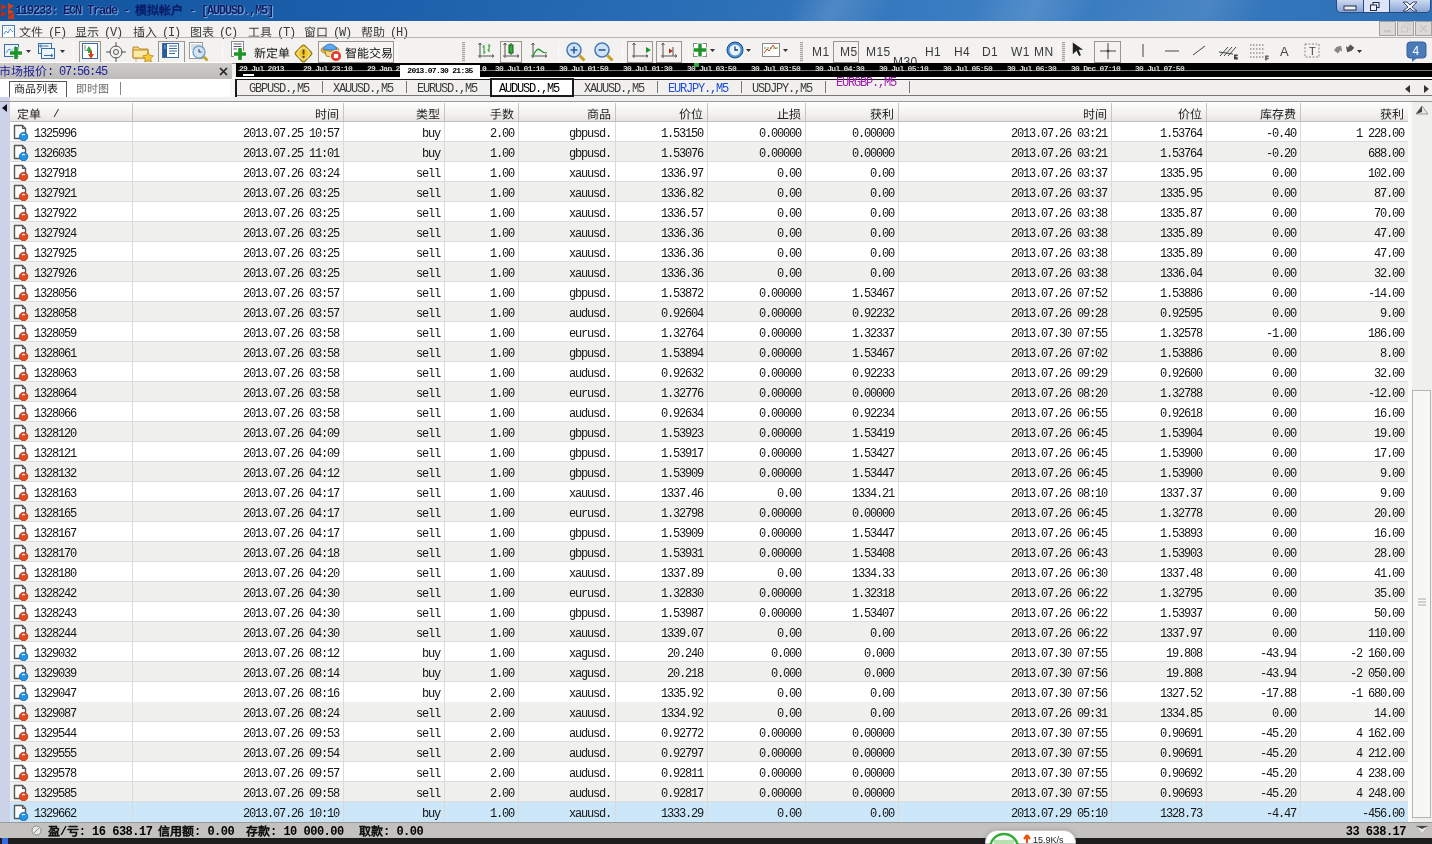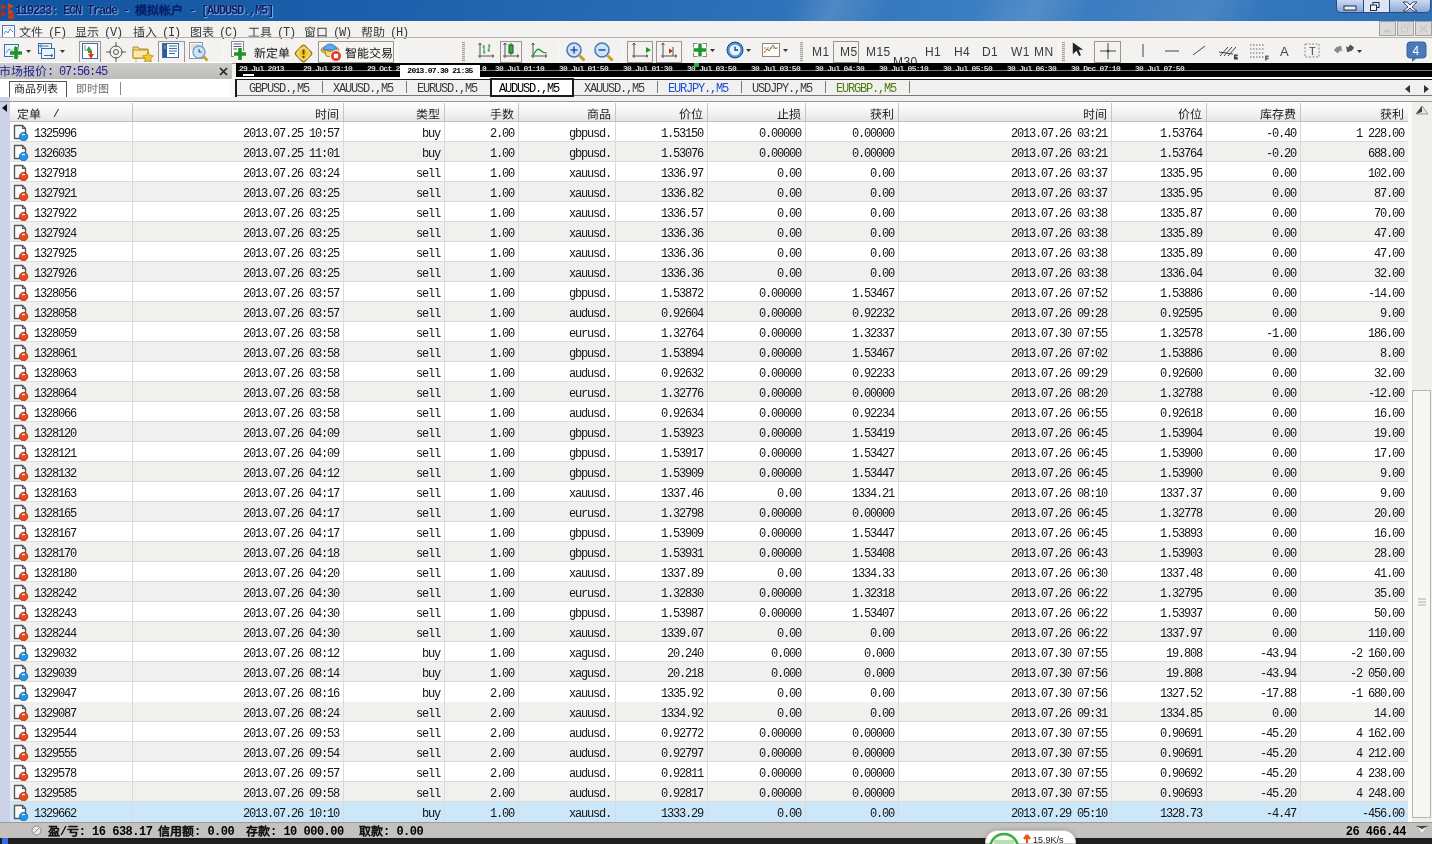--- a/index.html
+++ b/index.html
@@ -337,21 +337,21 @@
 <div class="a" style="left:1094px;top:41px;width:27px;height:22px;border:1px solid #9a978f"></div>
 <svg class="a" width="22" height="22" viewBox="0 0 22 22" style="left:1406px;top:41px">
     <rect x="1" y="1" width="19" height="16" rx="3" fill="#4a7ab8" stroke="#38609a"></rect>
     <path d="M6 17 l0 4 5 -4 z" fill="#4a7ab8"></path>
     <text x="6.5" y="14" font-size="12" fill="#fff" font-family="Liberation Sans">4</text>
   </svg>
 <div class="a" style="left:236px;top:63px;width:1196px;height:14px;background:#000"></div>
 <div class="a" style="left:238px;top:70px;width:1194px;height:1px;background:#7a7a7a"></div>
 <div class="a" style="left:239px;top:64px;font:bold 8px 'Liberation Mono',monospace;letter-spacing:-0.72px;color:#d9d9d2;white-space:pre">29 Jul 2013</div>
 <div class="a" style="left:303px;top:64px;font:bold 8px 'Liberation Mono',monospace;letter-spacing:-0.72px;color:#d9d9d2;white-space:pre">29 Jul 23:10</div>
-<div class="a" style="left:367px;top:64px;font:bold 8px 'Liberation Mono',monospace;letter-spacing:-0.72px;color:#d9d9d2;white-space:pre">29 Oct 2</div>
+<div class="a" style="left:367px;top:64px;font:bold 8px 'Liberation Mono',monospace;letter-spacing:-0.72px;color:#d9d9d2;white-space:pre">29 Jan 2</div>
 <div class="a" style="left:495px;top:64px;font:bold 8px 'Liberation Mono',monospace;letter-spacing:-0.72px;color:#d9d9d2;white-space:pre">30 Jul 01:10</div>
 <div class="a" style="left:559px;top:64px;font:bold 8px 'Liberation Mono',monospace;letter-spacing:-0.72px;color:#d9d9d2;white-space:pre">30 Jul 01:50</div>
 <div class="a" style="left:623px;top:64px;font:bold 8px 'Liberation Mono',monospace;letter-spacing:-0.72px;color:#d9d9d2;white-space:pre">30 Jul 01:30</div>
 <div class="a" style="left:687px;top:64px;font:bold 8px 'Liberation Mono',monospace;letter-spacing:-0.72px;color:#d9d9d2;white-space:pre">30 Jul 03:50</div>
 <div class="a" style="left:751px;top:64px;font:bold 8px 'Liberation Mono',monospace;letter-spacing:-0.72px;color:#d9d9d2;white-space:pre">30 Jul 03:50</div>
 <div class="a" style="left:815px;top:64px;font:bold 8px 'Liberation Mono',monospace;letter-spacing:-0.72px;color:#d9d9d2;white-space:pre">30 Jul 04:30</div>
 <div class="a" style="left:879px;top:64px;font:bold 8px 'Liberation Mono',monospace;letter-spacing:-0.72px;color:#d9d9d2;white-space:pre">30 Jul 05:10</div>
 <div class="a" style="left:943px;top:64px;font:bold 8px 'Liberation Mono',monospace;letter-spacing:-0.72px;color:#d9d9d2;white-space:pre">30 Jul 05:50</div>
 <div class="a" style="left:1007px;top:64px;font:bold 8px 'Liberation Mono',monospace;letter-spacing:-0.72px;color:#d9d9d2;white-space:pre">30 Jul 06:30</div>
 <div class="a" style="left:1071px;top:64px;font:bold 8px 'Liberation Mono',monospace;letter-spacing:-0.72px;color:#d9d9d2;white-space:pre">30 Dec 07:10</div>
@@ -396,21 +396,21 @@
 <div class="a" style="left:232px;top:77px;width:1200px;height:2px;background:#fcfcfc"></div>
 <div class="a" style="left:235px;top:79px;width:1197px;height:1.2px;background:#1a1a1a"></div>
 <div class="a" style="left:232px;top:95px;width:1200px;height:1px;background:#777"></div>
 <div class="a" style="left:230px;top:80px;width:7px;height:17px;background:#f8f8f8;border-right:2px solid #1a1a1a"></div>
 <div class="a" style="left:249px;top:82px;font:12px 'Liberation Mono',monospace;letter-spacing:-1.2px;color:#3c3c3c">GBPUSD.,M5</div>
 <div class="a" style="left:333px;top:82px;font:12px 'Liberation Mono',monospace;letter-spacing:-1.2px;color:#3c3c3c">XAUUSD.,M5</div>
 <div class="a" style="left:417px;top:82px;font:12px 'Liberation Mono',monospace;letter-spacing:-1.2px;color:#3c3c3c">EURUSD.,M5</div>
 <div class="a" style="left:584px;top:82px;font:12px 'Liberation Mono',monospace;letter-spacing:-1.2px;color:#3c3c3c">XAUUSD.,M5</div>
 <div class="a" style="left:668px;top:82px;font:12px 'Liberation Mono',monospace;letter-spacing:-1.2px;color:#1d4ed8">EURJPY.,M5</div>
 <div class="a" style="left:752px;top:82px;font:12px 'Liberation Mono',monospace;letter-spacing:-1.2px;color:#3c3c3c">USDJPY.,M5</div>
-<div class="a" style="left:836px;top:82px;font:12px 'Liberation Mono',monospace;letter-spacing:-1.2px;color:#4d7c0f">EURGBP.,M5</div>
+<div class="a" style="left:836px;top:76px;font:12px 'Liberation Mono',monospace;letter-spacing:-1.2px;color:#a21caf">EURGBP.,M5</div>
 <div class="a" style="left:322px;top:81px;width:1px;height:12px;background:#777"></div>
 <div class="a" style="left:406px;top:81px;width:1px;height:12px;background:#777"></div>
 <div class="a" style="left:657px;top:81px;width:1px;height:12px;background:#777"></div>
 <div class="a" style="left:741px;top:81px;width:1px;height:12px;background:#777"></div>
 <div class="a" style="left:825px;top:81px;width:1px;height:12px;background:#777"></div>
 <div class="a" style="left:909px;top:81px;width:1px;height:12px;background:#777"></div>
 <div class="a" style="left:490px;top:78px;width:84px;height:19px;background:#fff;border:2px solid #1a1a1a;border-bottom:2px solid #1a1a1a"></div>
 <div class="a" style="left:499px;top:82px;font:12px 'Liberation Mono',monospace;letter-spacing:-1.2px;color:#000">AUDUSD.,M5</div>
 <svg class="a" width="26" height="10" viewBox="0 0 26 10" style="left:1404px;top:84px">
     <path d="M6 1 L1 5 L6 9 Z" fill="#333"></path>
@@ -771,21 +771,21 @@
         <use href="#g5b58" transform="translate(0,10.56) scale(0.0120)"></use>
         <use href="#g6b3e" transform="translate(12,10.56) scale(0.0120)"></use>
       </g>
     </svg><span style="vertical-align:top;font:bold 12px 'Liberation Mono',monospace;letter-spacing:-0.5px;color:#000;white-space:pre">: 10 000.00</span></div>
 <div class="a" style="left:359px;top:825px"><svg class="ck" width="24" height="14" viewBox="0 0 24 14" style="width:24px;height:14px">
       <g fill="#000" stroke="#000" stroke-width="50">
         <use href="#g53d6" transform="translate(0,10.56) scale(0.0120)"></use>
         <use href="#g6b3e" transform="translate(12,10.56) scale(0.0120)"></use>
       </g>
     </svg><span style="vertical-align:top;font:bold 12px 'Liberation Mono',monospace;letter-spacing:-0.5px;color:#000;white-space:pre">: 0.00</span></div>
-<div class="a r" style="left:1300px;top:825px;width:106px;font:bold 12px 'Liberation Mono',monospace;letter-spacing:-0.5px;color:#000;white-space:pre">26 466.44</div>
+<div class="a r" style="left:1300px;top:825px;width:106px;font:bold 12px 'Liberation Mono',monospace;letter-spacing:-0.5px;color:#000;white-space:pre">33 638.17</div>
 <div class="a" style="left:0;top:838px;width:1432px;height:6px;background:#1e1e1e"></div>
 <div class="a" style="left:2px;top:838px;width:6px;height:6px;background:#3a6ae8"></div>
 <div class="a" style="left:985px;top:830px;width:91px;height:14px;background:#fff;border:1px solid #c8c8c8;border-radius:12px 12px 0 0;box-shadow:0 0 4px rgba(0,0,0,0.2)">
     <svg class="a" width="89" height="13" viewBox="0 0 89 13">
       <circle cx="18" cy="17" r="14" fill="#f4faf4" stroke="#3aaa3a" stroke-width="2.5"></circle>
       <rect x="8" y="9" width="20" height="4" fill="#b8e0b0"></rect>
       <path d="M41 12 V5 M41 4 l-3 4 M41 4 l3 4" stroke="#e85510" stroke-width="2.2" fill="none"></path>
       <text x="47" y="12" font-size="9" font-family="Liberation Sans" fill="#222">15.9K/s</text>
     </svg>
   </div>

